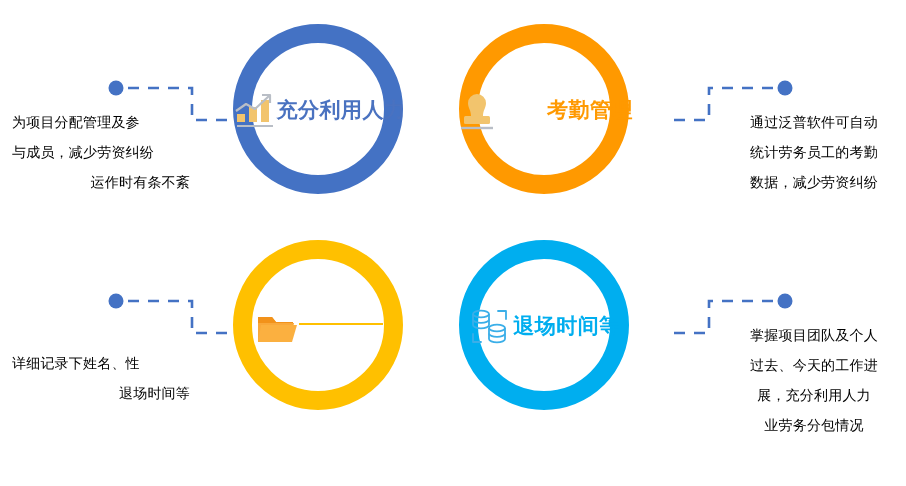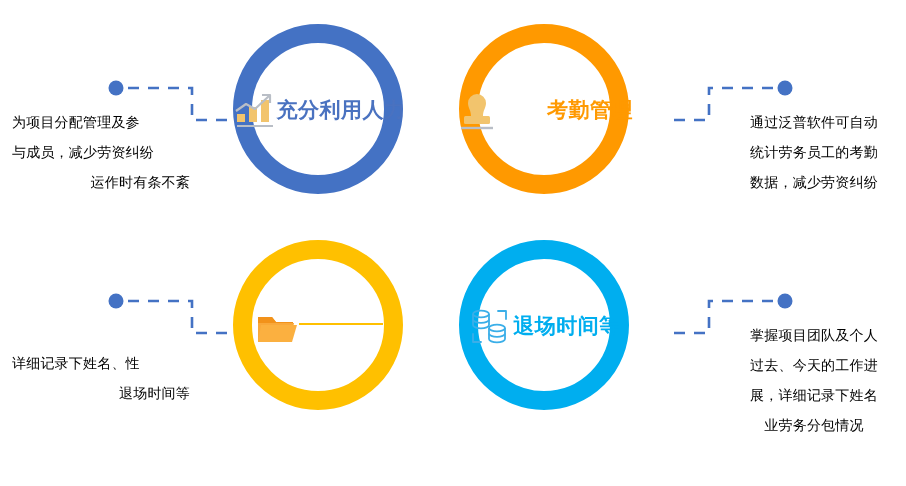--- a/index.html
+++ b/index.html
@@ -216,18 +216,18 @@
   </div>
 
   <div class="text-block left" id="text-real">
     <span class="ln">详细记录下姓名、性</span>
     <span class="ln indent">退场时间等</span>
   </div>
 
   <div class="text-block right" id="text-sub">
     <span class="ln">掌握项目团队及个人</span>
     <span class="ln">过去、今天的工作进</span>
-    <span class="ln">展，详细记录下姓名</span>
+    <span class="ln">展，充分利用人力</span>
     <span class="ln">业劳务分包情况</span>
   </div>
 
 
 </div>
 
 </body></html>

